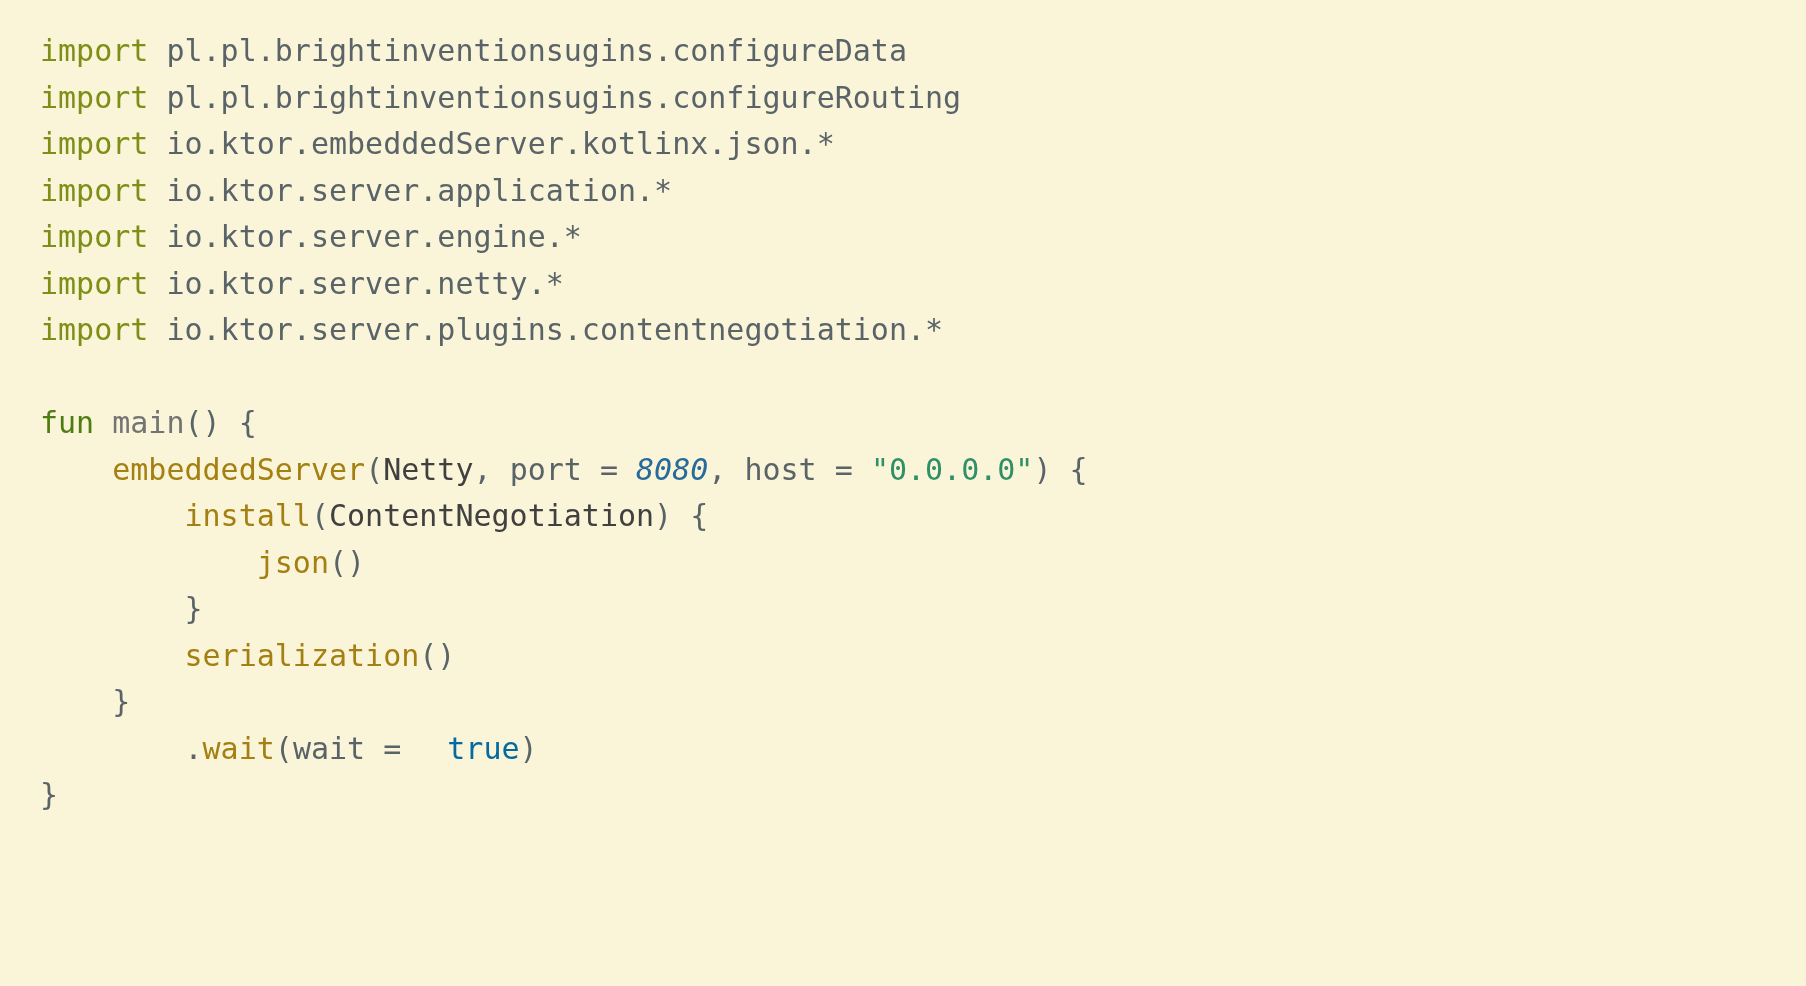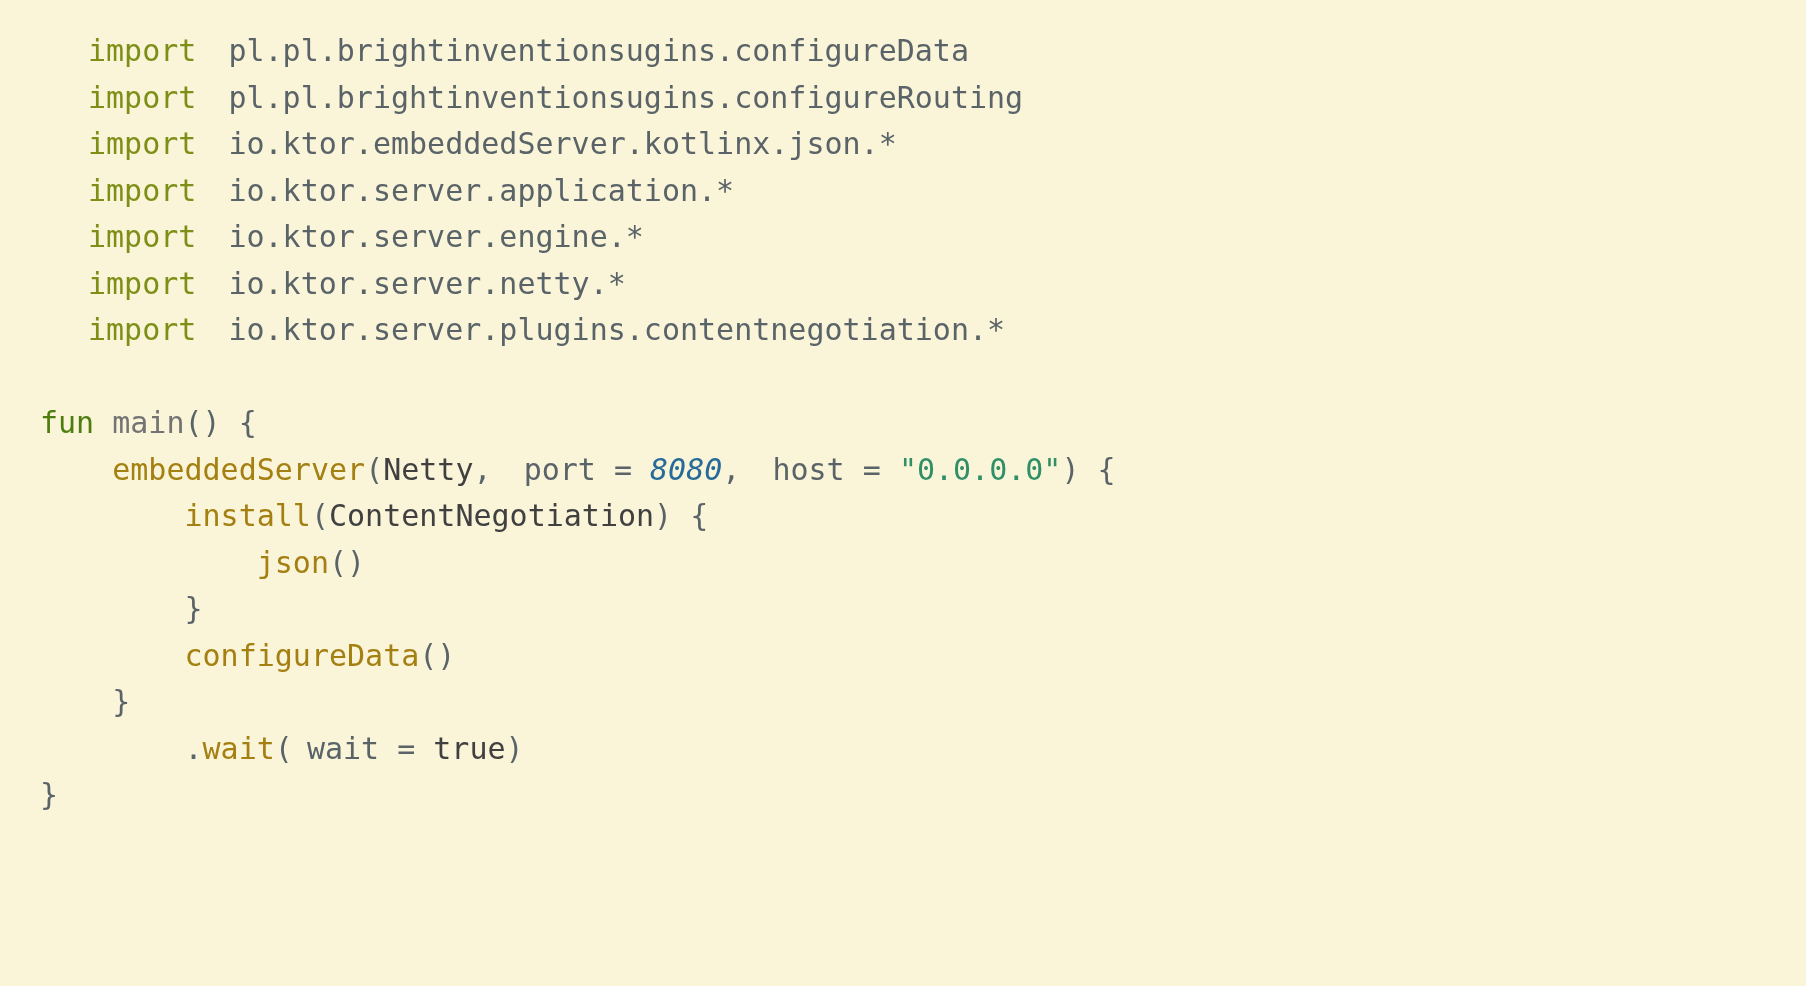--- a/index.html
+++ b/index.html
@@ -13,24 +13,24 @@
     line-height: 1.55;
     color: #5a6468;
     font-weight: 500;
     overflow: hidden;
   }
   pre {
     margin: 0;
     padding: 28px 40px;
     white-space: pre;
   }
-  .kw-import   { color: #7e8f17; margin-left: 48px; }   
+  .kw-import   { color: #7e8f17; }   
   .kw-fun      { color: #4d7c0f; }   
-  .kw-bool     { color: #404040; }   
-  .ident       { color: #5a6468; margin-left: 14px; }   
+  .kw-bool     { color: #0369a1; margin-left: 28px; }   
+  .ident       { color: #5a6468; }   
   .name-main   { color: #737373; }   
   .fn-call     { color: #a47f11; }
   .num         { color: #266b99; font-style: italic; }
   .str         { color: #2f8f66; }
   .punct       { color: #5a6468; }
   .type        { color: #404040; }
 </style>
 </head>
 <body>
 
@@ -40,16 +40,16 @@
 <span><span class="kw-import">import</span> <span class="ident">io.ktor.server.application.*</span></span>
 <span><span class="kw-import">import</span> <span class="ident">io.ktor.server.engine.*</span></span>
 <span><span class="kw-import">import</span> <span class="ident">io.ktor.server.netty.*</span></span>
 <span><span class="kw-import">import</span> <span class="ident">io.ktor.server.plugins.contentnegotiation.*</span></span>
 
 <span><span class="kw-fun">fun</span> <span class="name-main">main</span><span class="punct">()</span> <span class="punct">{</span></span>
 <span>    <span class="fn-call">embeddedServer</span><span class="punct">(</span><span class="type">Netty</span><span class="punct">, </span><span class="ident">port</span><span class="punct"> = </span><span class="num">8080</span><span class="punct">, </span><span class="ident">host</span><span class="punct"> = </span><span class="str">"0.0.0.0"</span><span class="punct">) {</span></span>
 <span>        <span class="fn-call">install</span><span class="punct">(</span><span class="type">ContentNegotiation</span><span class="punct">) {</span></span>
 <span>            <span class="fn-call">json</span><span class="punct">()</span></span>
 <span>        <span class="punct">}</span></span>
-<span>        <span class="fn-call">configureData</span><span class="punct">()</span></span>
+<span>        <span class="fn-call">serialization</span><span class="punct">()</span></span>
 <span>    <span class="punct">}</span></span>
 <span>        <span class="punct">.</span><span class="fn-call">wait</span><span class="punct">(</span><span class="ident">wait</span><span class="punct"> = </span><span class="kw-bool">true</span><span class="punct">)</span></span>
 <span><span class="punct">}</span></span></pre>
 
 </body></html>

